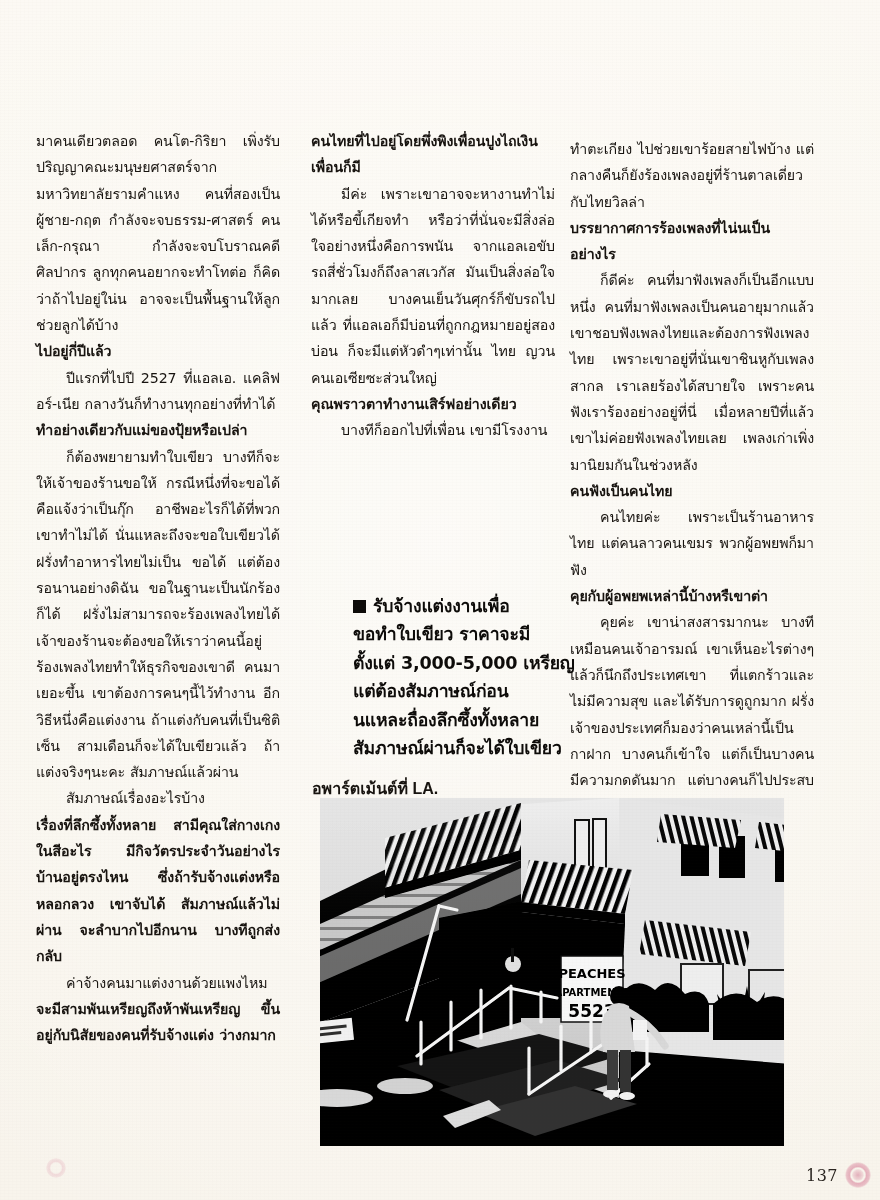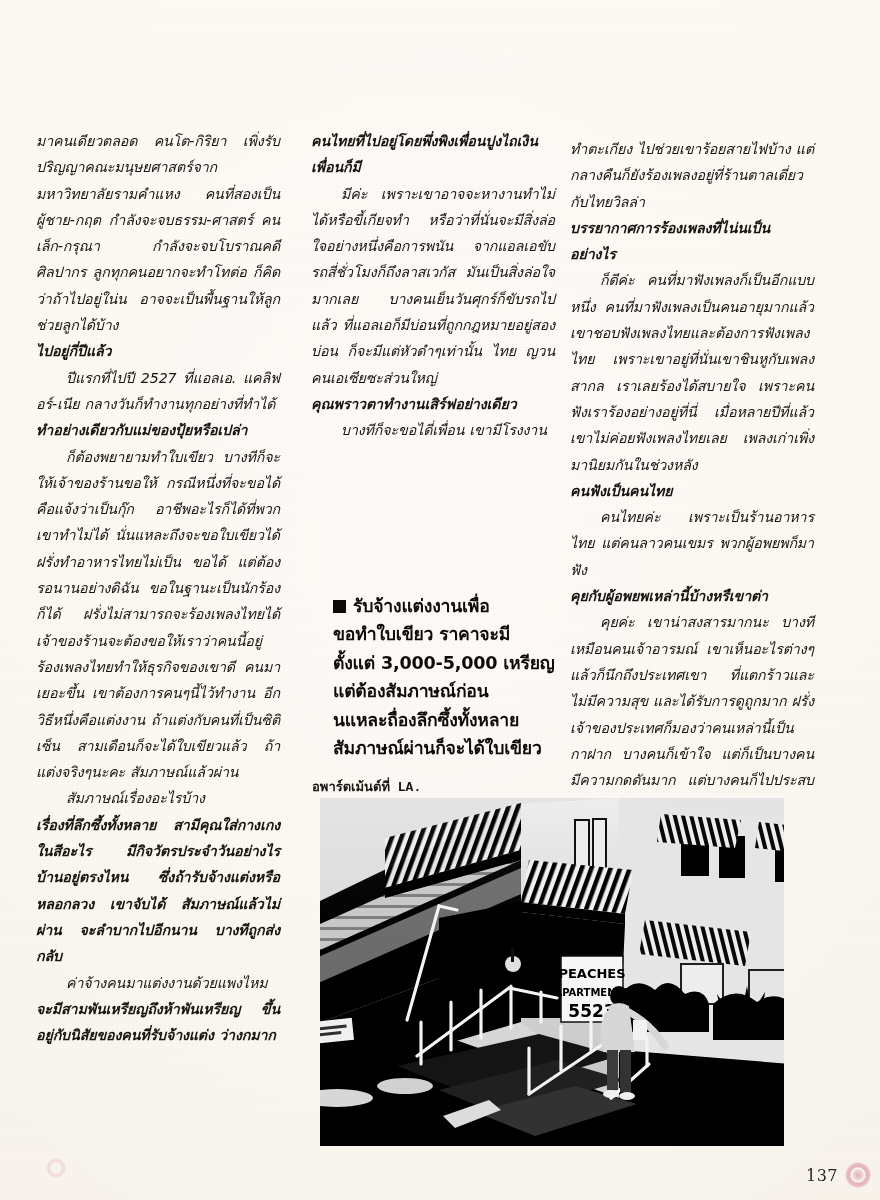--- a/index.html
+++ b/index.html
@@ -53,21 +53,20 @@
   .body-text p {
     margin: 0;
     font-family: "DejaVu Sans", "Liberation Sans", sans-serif;
     font-size: 14.2px;
     line-height: 26.3px;
     color: #17130f;
     text-align: justify;
     text-justify: inter-word;
     letter-spacing: -0.1px;
     word-spacing: 0.5px;
-    font-style: italic;
   }
   .body-text p.indent { text-indent: 30px; }
   .body-text p.noindent { text-indent: 0; }
   .body-text p.q {
     text-indent: 0;
     font-weight: 600;
   }
 
   
   .pullquote {
@@ -77,37 +76,38 @@
     width: 232px;
   }
   .pullquote .pq-line {
     font-family: "DejaVu Sans", "Liberation Sans", sans-serif;
     font-size: 17.6px;
     line-height: 28.4px;
     font-weight: 700;
     color: #0d0b09;
     letter-spacing: -0.2px;
     white-space: nowrap;
+    margin-left: 20px;
   }
   .pq-bullet {
     display: inline-block;
     width: 13px;
     height: 13px;
     background: #0d0b09;
     margin-right: 7px;
     vertical-align: -1px;
   }
 
   
   .photo-caption {
     position: absolute;
     left: 312px;
     top: 776px;
-    font-family: Liberation Mono, monospace;
-    font-size: 13px;
+    font-family: Liberation Sans, sans-serif;
+    font-size: 16px;
     font-weight: 700;
     color: #17130f;
     letter-spacing: 0px;
   }
 
   
   .photo {
     position: absolute;
     left: 320px;
     top: 798px;
@@ -176,21 +176,21 @@
       <p class="q">เรื่องที่ลึกซึ้งทั้งหลาย   สามีคุณใส่กางเกงในสีอะไร มีกิจวัตรประจำวันอย่างไร บ้านอยู่ตรงไหน ซึ่งถ้ารับจ้างแต่งหรือหลอกลวง เขาจับได้ สัมภาษณ์แล้วไม่ผ่าน จะลำบากไปอีกนาน บางทีถูกส่งกลับ</p>
       <p class="indent">ค่าจ้างคนมาแต่งงานด้วยแพงไหม</p>
       <p class="q">จะมีสามพันเหรียญถึงห้าพันเหรียญ ขึ้นอยู่กับนิสัยของคนที่รับจ้างแต่ง ว่างกมาก</p>
       <p class="indent"></p>
     </div>
 
     <div class="col col-2 body-text">
       <p class="q">คนไทยที่ไปอยู่โดยพึ่งพิงเพื่อนปูงไถเงินเพื่อนก็มี</p>
       <p class="indent">มีค่ะ เพราะเขาอาจจะหางานทำไม่ได้หรือขี้เกียจทำ หรือว่าที่นั่นจะมีสิ่งล่อใจอย่างหนึ่งคือการพนัน จากแอลเอขับรถสี่ชั่วโมงก็ถึงลาสเวกัส มันเป็นสิ่งล่อใจมากเลย บางคนเย็นวันศุกร์ก็ขับรถไปแล้ว ที่แอลเอก็มีบ่อนที่ถูกกฎหมายอยู่สองบ่อน ก็จะมีแต่หัวดำๆเท่านั้น ไทย ญวน คนเอเซียซะส่วนใหญ่</p>
       <p class="q">คุณพราวตาทำงานเสิร์ฟอย่างเดียว</p>
-      <p class="indent">บางทีก็จะขอไดี่เพื่อน เขามีโรงงาน</p>
+      <p class="indent">บางทีก็ออกไปที่เพื่อน เขามีโรงงาน</p>
     </div>
 
     <div class="col col-3 body-text">
       <p class="noindent">ทำตะเกียง ไปช่วยเขาร้อยสายไฟบ้าง แต่กลางคืนก็ยังร้องเพลงอยู่ที่ร้านตาลเดี่ยวกับไทยวิลล่า</p>
       <p class="q">บรรยากาศการร้องเพลงที่ไน่นเป็นอย่างไร</p>
       <p class="indent">ก็ดีค่ะ คนที่มาฟังเพลงก็เป็นอีกแบบหนึ่ง  คนที่มาฟังเพลงเป็นคนอายุมากแล้ว เขาชอบฟังเพลงไทยและต้องการฟังเพลงไทย เพราะเขาอยู่ที่นั่นเขาชินหูกับเพลงสากล เราเลยร้องได้สบายใจ   เพราะคนฟังเราร้องอย่างอยู่ที่นี่ เมื่อหลายปีที่แล้ว เขาไม่ค่อยฟังเพลงไทยเลย เพลงเก่าเพิ่งมานิยมกันในช่วงหลัง</p>
       <p class="q">คนฟังเป็นคนไทย</p>
       <p class="indent">คนไทยค่ะ เพราะเป็นร้านอาหารไทย แต่คนลาวคนเขมร พวกผู้อพยพก็มาฟัง</p>
       <p class="q">คุยกับผู้อพยพเหล่านี้บ้างหรืเขาต่า</p>
       <p class="indent">คุยค่ะ เขาน่าสงสารมากนะ บางทีเหมือนคนเจ้าอารมณ์   เขาเห็นอะไรต่างๆแล้วก็นึกถึงประเทศเขา   ที่แตกร้าวและไม่มีความสุข   และได้รับการดูถูกมาก   ฝรั่งเจ้าของประเทศก็มองว่าคนเหล่านี้เป็นกาฝาก บางคนก็เข้าใจ แต่ก็เป็นบางคน มีความกดดันมาก แต่บางคนก็ไปประสบความสำเร็จดี ขยันหากินก็อยู่ได้</p>

